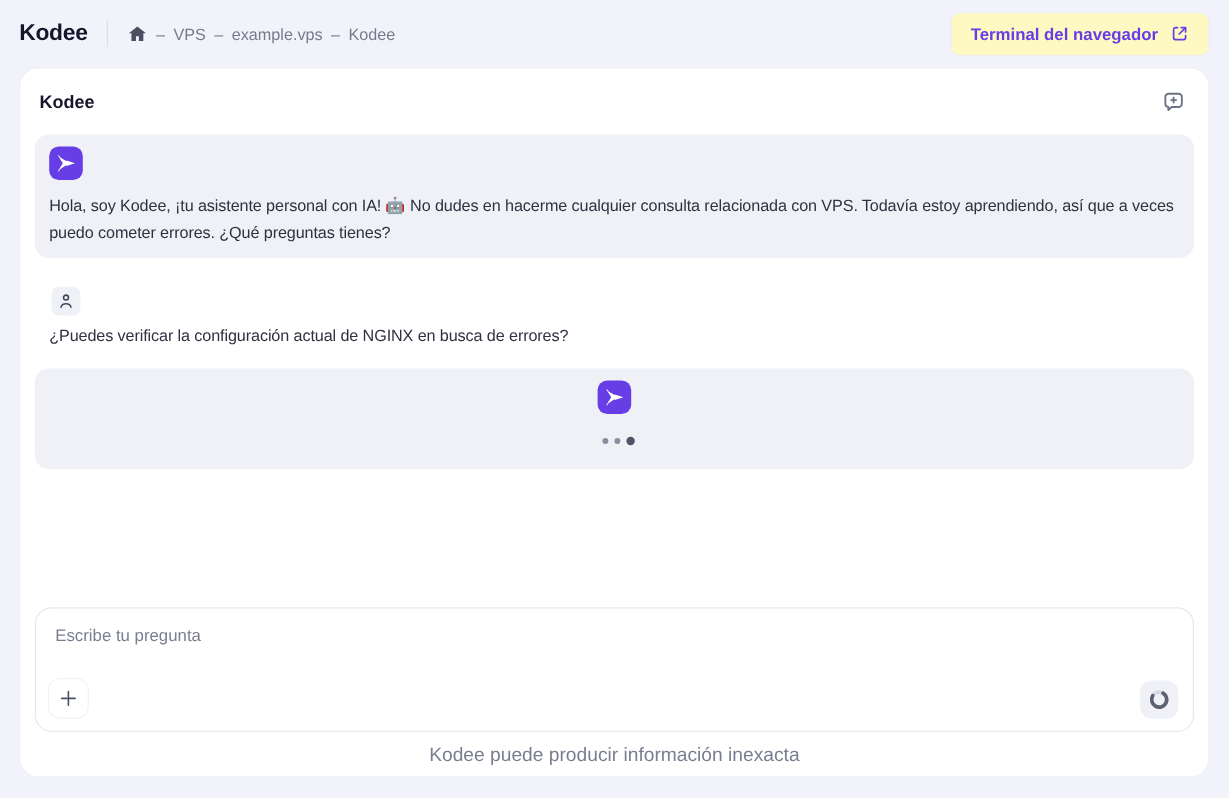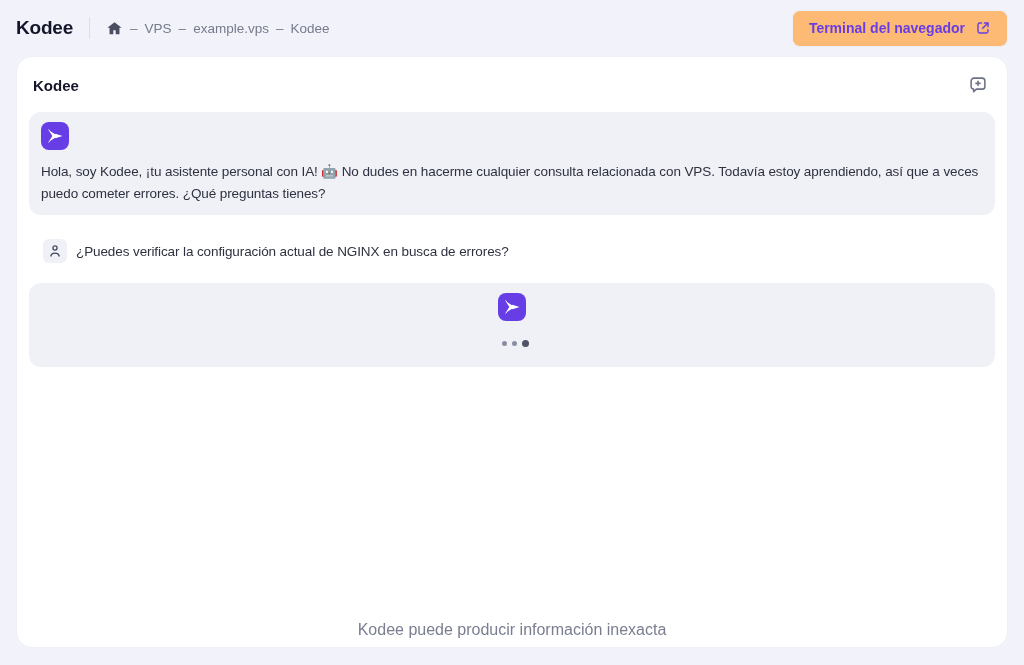--- a/index.html
+++ b/index.html
@@ -14,21 +14,21 @@
 
   
   .top-header { height:56px; display:flex; align-items:center; padding:0 16px; }
   .page-title { font-size:19px; font-weight:bold; color:#15162b; letter-spacing:-0.2px; }
   .vdivider { width:1px; height:22px; background:#dcdfe9; margin:0 16px; }
   .breadcrumb { display:flex; align-items:center; gap:7px; font-size:13.5px; color:#767a8c; }
   .breadcrumb .crumb { color:#767a8c; }
   .spacer { flex:1; }
   .terminal-btn {
     display:flex; align-items:center; gap:10px; height:37px; padding:0 16px;
-    background:#fdba74; border:1px solid #eceef8; border-radius:8px;
+    background:#fef9c3; border:1px solid #eceef8; border-radius:8px;
     color:#673de6; font-weight:bold; font-size:14px; cursor:pointer;
     font-family:"Liberation Sans","DejaVu Sans",sans-serif;
   }
 
   
   .panel {
     margin:0 16px; height:592px; background:#ffffff;
     border:1px solid #eef0f7; border-radius:16px;
     display:flex; flex-direction:column;
   }
@@ -40,21 +40,21 @@
   .messages { flex:1; padding:2px 12px 0; display:flex; flex-direction:column; overflow:hidden; }
   .bubble {
     display:flex; align-items:flex-start; gap:8px;
     background:#eff1f7; border-radius:12px; padding:10px 16px 10px 12px;flex-direction:column;
   }
   .avatar-bot {
     width:28px; height:28px; border-radius:8px; background:#673de6;
     display:flex; align-items:center; justify-content:center; flex:none;
   }
   .msg-text { margin:3px 0 0; font-size:13.5px; line-height:22px; letter-spacing:-0.1px; color:#2f3140; }
-  .row-user { display:flex; align-items:center; gap:9px; padding:0 16px 0 12px; margin-top:24px; }
+  .row-user { display:flex; align-items:flex-start; gap:9px; padding:0 16px 0 12px; margin-top:24px;flex-direction:column; }
   .avatar-user {
     width:24px; height:24px; border-radius:6px; background:#eff1f7;
     display:flex; align-items:center; justify-content:center; margin-left:2px; flex:none;
   }
   .user-text { margin:0; font-size:13.5px; letter-spacing:-0.1px; color:#2f3140; }
   .bubble.typing { margin-top:20px; padding:10px 12px; align-items:center; }
   .dots { display:flex; align-items:center; gap:5px; margin-left:6px; height:28px; }
   .dot { width:5px; height:5px; border-radius:50%; background:#8a8e9f; animation:blink 1.2s infinite; }
   .dot:nth-child(2) { animation-delay:.2s; }
   .dot:nth-child(3) { width:7px; height:7px; background:#4f5466; animation-delay:.4s; }
@@ -172,16 +172,35 @@
       </span>
       <span class="dots">
         <span class="dot"></span>
         <span class="dot"></span>
         <span class="dot"></span>
       </span>
     </div>
 
   </div>
 
+  <div class="composer">
+    <textarea placeholder="Escribe tu pregunta" style=""></textarea>
+    <button class="attach-btn">
+      <span style="line-height:0">
+        <svg width="18" height="18" viewBox="0 0 24 24" fill="none" stroke="#4e5266" stroke-width="1.8" stroke-linecap="round">
+          <path d="M12 4.5 v15"></path>
+            <path d="M4.5 12 h15"></path>
+        </svg>
+      </span>
+    </button>
+    <button class="send-btn">
+      <span style="line-height:0">
+        <svg class="spin" width="18" height="18" viewBox="0 0 20 20" fill="none">
+          <circle cx="10" cy="10" r="7" stroke="#d7dae3" stroke-width="3.4"></circle>
+          <circle cx="10" cy="10" r="7" stroke="#5b6173" stroke-width="3.4" stroke-linecap="round" stroke-dasharray="33 11" transform="rotate(-60 10 10)"></circle>
+        </svg>
+      </span>
+    </button>
+  </div>
 
   <div class="disclaimer">Kodee puede producir información inexacta</div>
 
 </main>
 
 </body></html>

